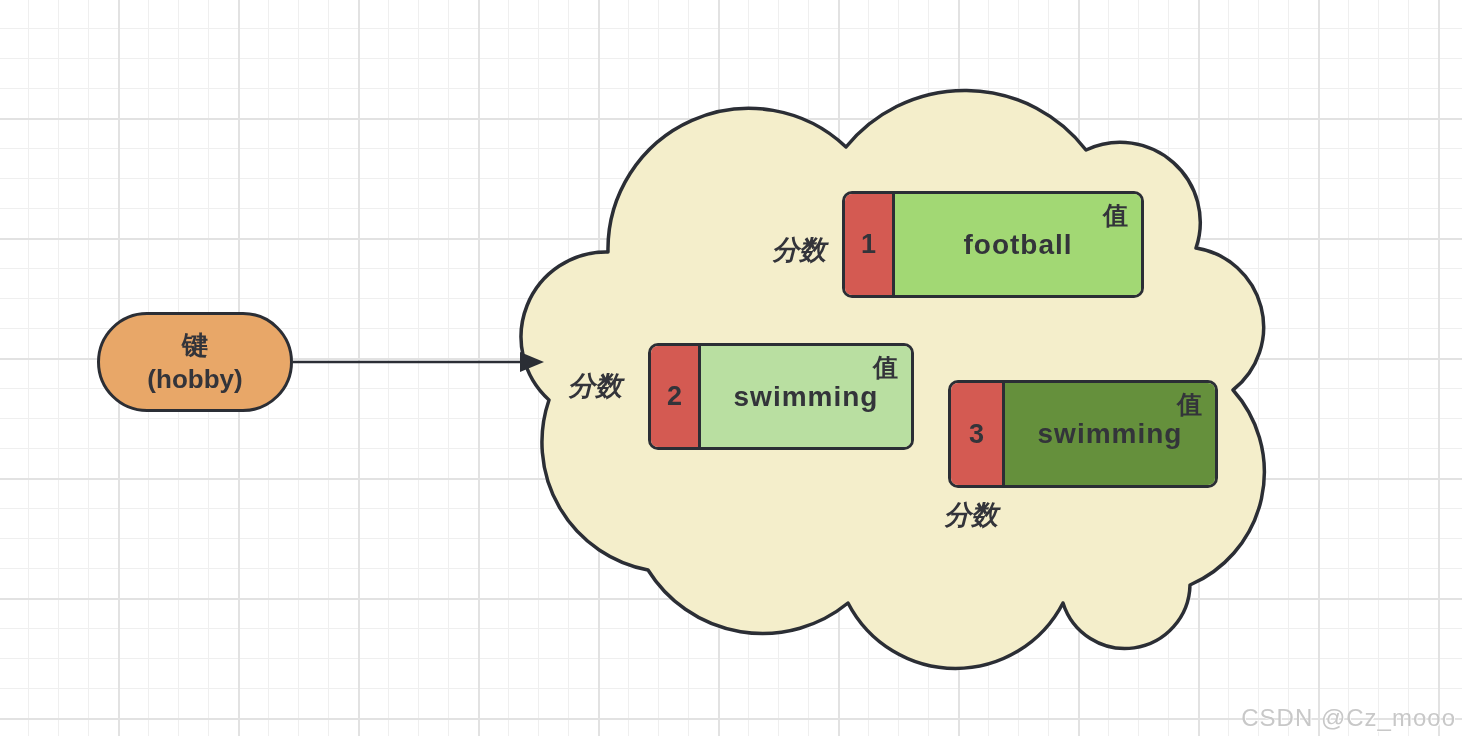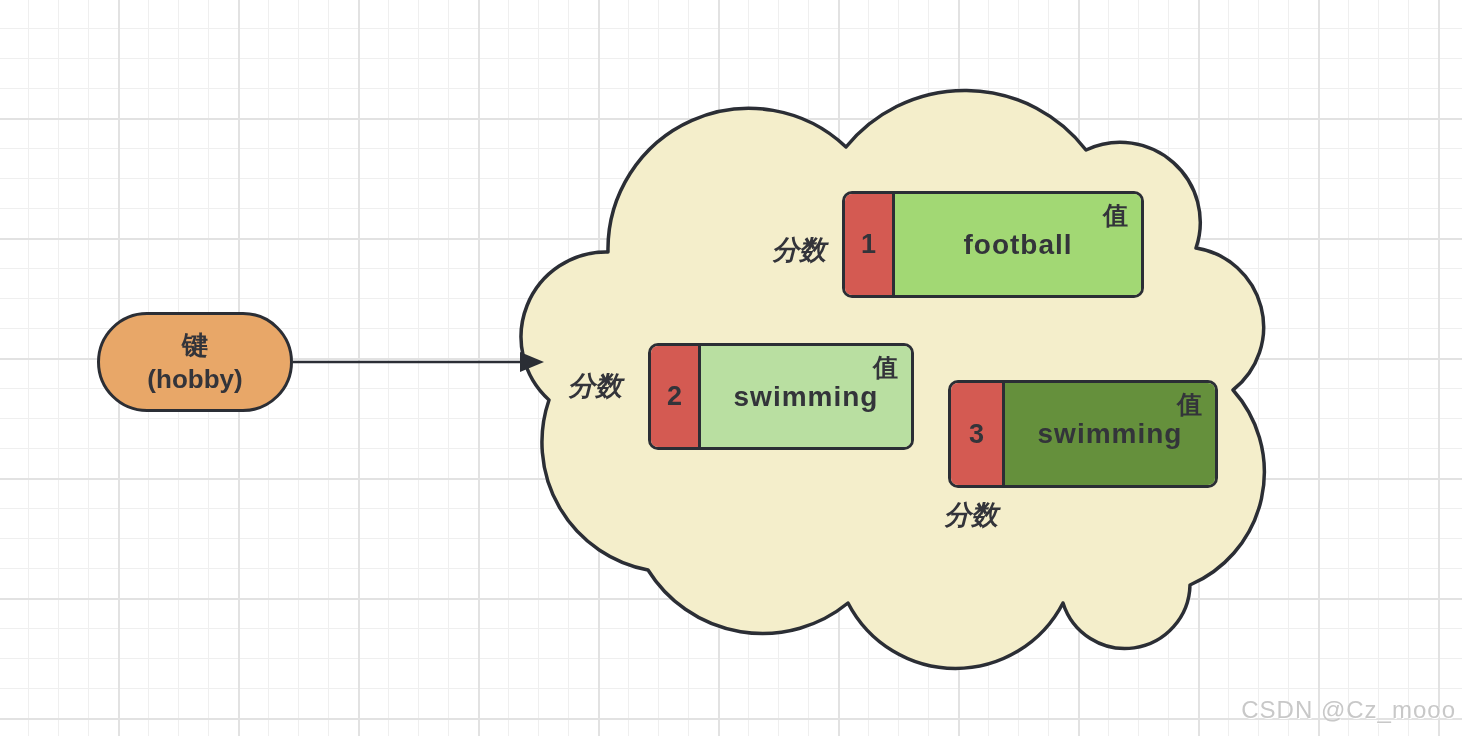--- a/index.html
+++ b/index.html
@@ -105,21 +105,21 @@
   #member-1 { left: 842px; top: 191px; width: 302px; height: 107px; }
   #member-1 .score-cell { width: 47px; }
   #member-2 { left: 648px; top: 343px; width: 266px; height: 107px; }
   #member-2 .score-cell { width: 47px; }
   #member-3 { left: 948px; top: 380px; width: 270px; height: 108px; }
   #member-3 .score-cell { width: 51px; }
 
   .watermark {
     position: absolute;
     right: 6px;
-    bottom: 12px;
+    bottom: 4px;
     font-size: 24px;
     color: #c8c8c8;
     text-shadow: 1px 1px 0 #ffffff;
     letter-spacing: 1px;
   }
 </style>
 </head>
 <body>
 
 <div id="canvas">

